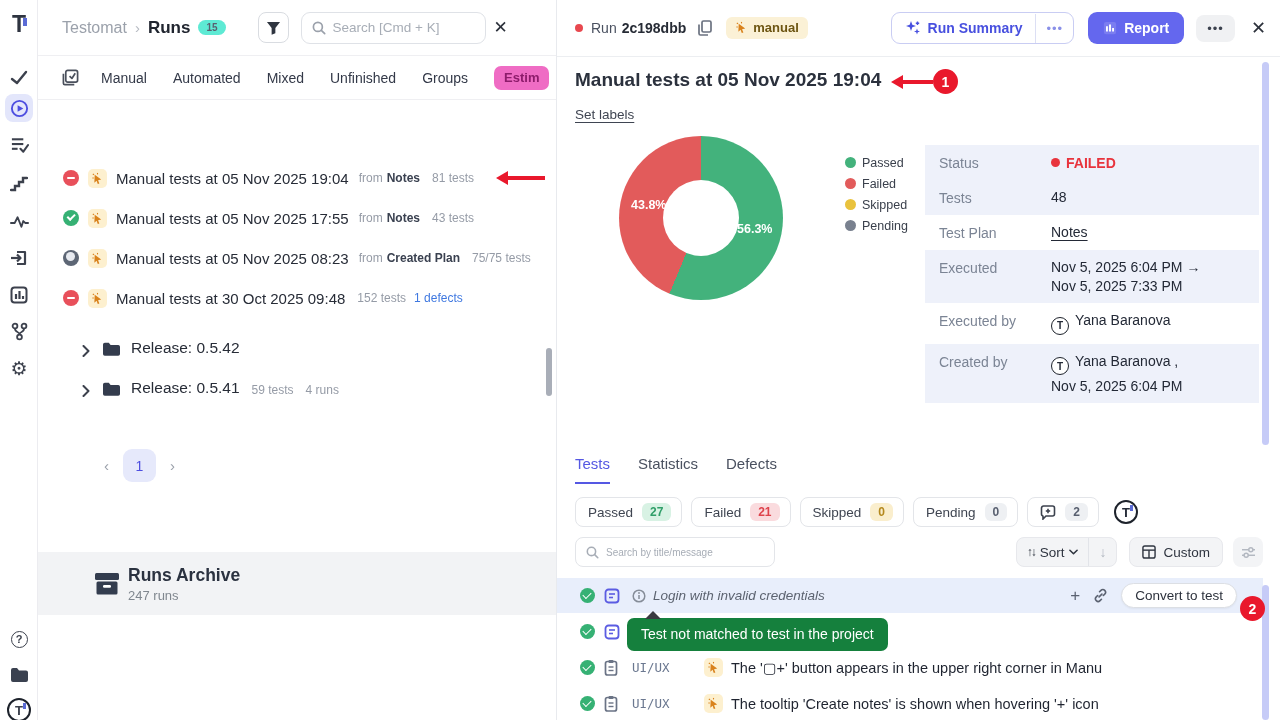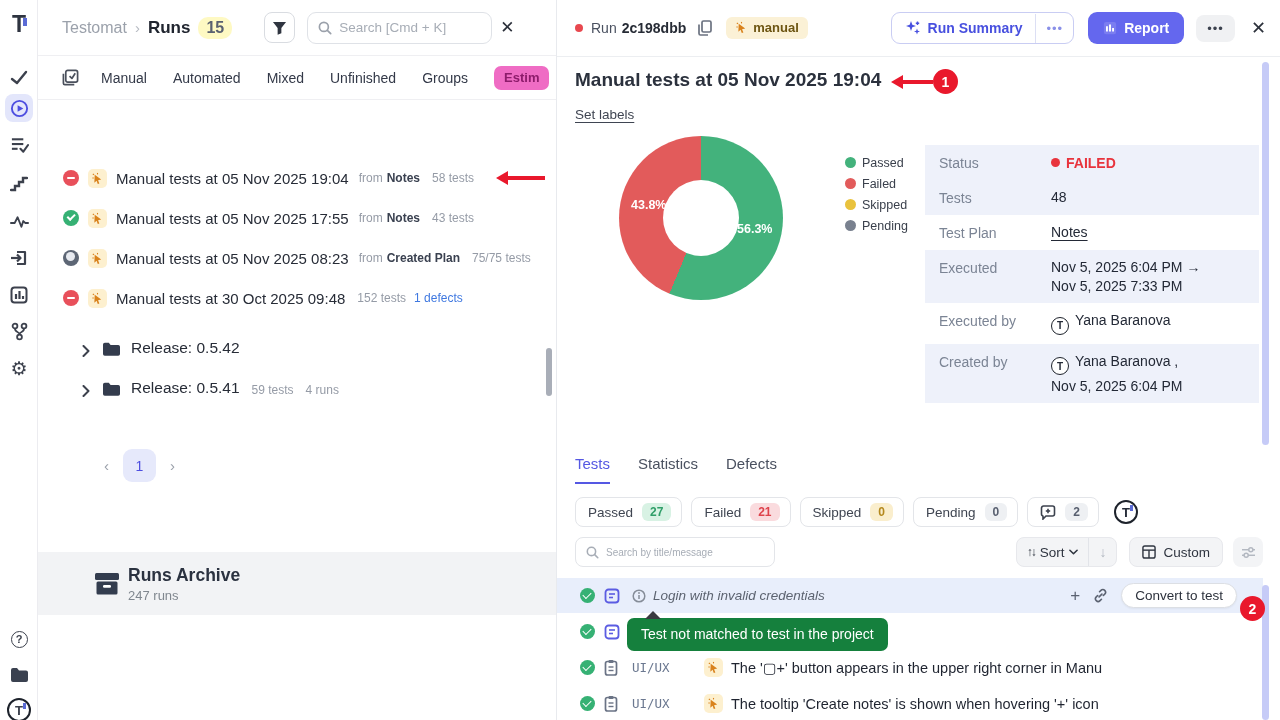--- a/index.html
+++ b/index.html
@@ -22,21 +22,21 @@
     position:relative; background:#fff; }
   .avatar-t::after { content:""; position:absolute; right:3px; top:3px; width:3px; height:6px; background:#5b6bd5; }
 
   
   .left-panel { position:absolute; left:38px; top:0; width:518px; height:720px; background:#fff; overflow:hidden; }
   .lp-header { position:absolute; left:0; top:0; width:100%; height:56px; display:flex;
     align-items:center; padding-left:24px; border-bottom:1px solid #efeff2; background:#fff; }
   .crumb-project { font-size:16px; color:#9ba1ab; margin-right:8px; }
   .crumb-sep { color:#b6bac2; font-size:15px; margin-right:8px; }
   .crumb-section { font-size:17px; font-weight:bold; color:#20252f; margin-right:8px; }
-  .count-pill { background:#fef9c3; color:#596070; font-size:16px; border-radius:10px;
+  .count-pill { background:#5eead4; color:#596070; font-size:10px; border-radius:10px;
     padding:2px 8px; font-weight:bold; }
   .filter-btn { width:31px; height:31px; border:1px solid #d9dce1; border-radius:8px;
     display:flex; align-items:center; justify-content:center; margin-left:32px; background:#fff; }
   .lp-search { display:flex; align-items:center; gap:7px; border:1px solid #dfe2e7;
     border-radius:9px; height:32px; width:185px; margin-left:12px; padding:0 10px; color:#9ba1ab; }
   .lp-search input { border:none; outline:none; width:130px; font-size:13.5px; color:#3c4350;
     font-family:"Liberation Sans",sans-serif; }
   .lp-search input::placeholder { color:#a7adb6; }
   .lp-close { margin-left:8px; font-size:17px; color:#2c313b; }
 
@@ -318,21 +318,21 @@
       <svg class="cursor-svg" viewBox="0 0 14 14">
           <path d="M4 3 L11 8.2 L7.6 8.8 L9 12.4 L7.3 13 L6 9.4 L3.6 11.6 Z" fill="#d9821c"></path>
           <line x1="2" y1="2" x2="3.2" y2="3.2" stroke="#d9821c" stroke-width="1.2"></line>
           <line x1="7" y1="1" x2="7" y2="2.6" stroke="#d9821c" stroke-width="1.2"></line>
           <line x1="1.5" y1="6.5" x2="3" y2="6.5" stroke="#d9821c" stroke-width="1.2"></line>
         </svg>
     </span>
     <span class="run-title">Manual tests at 05 Nov 2025 19:04</span>
     <span class="run-from">from</span>
     <span class="run-source">Notes</span>
-    <span class="run-meta">58 tests</span>
+    <span class="run-meta">81 tests</span>
   </div>
   <div class="run-row" style="top:201px">
     <span class="st-circle st-passed">
         <span class="chk"></span>
       </span>
     <span class="manual-ic">
       <svg class="cursor-svg" viewBox="0 0 14 14">
           <path d="M4 3 L11 8.2 L7.6 8.8 L9 12.4 L7.3 13 L6 9.4 L3.6 11.6 Z" fill="#d9821c"></path>
           <line x1="2" y1="2" x2="3.2" y2="3.2" stroke="#d9821c" stroke-width="1.2"></line>
           <line x1="7" y1="1" x2="7" y2="2.6" stroke="#d9821c" stroke-width="1.2"></line>

